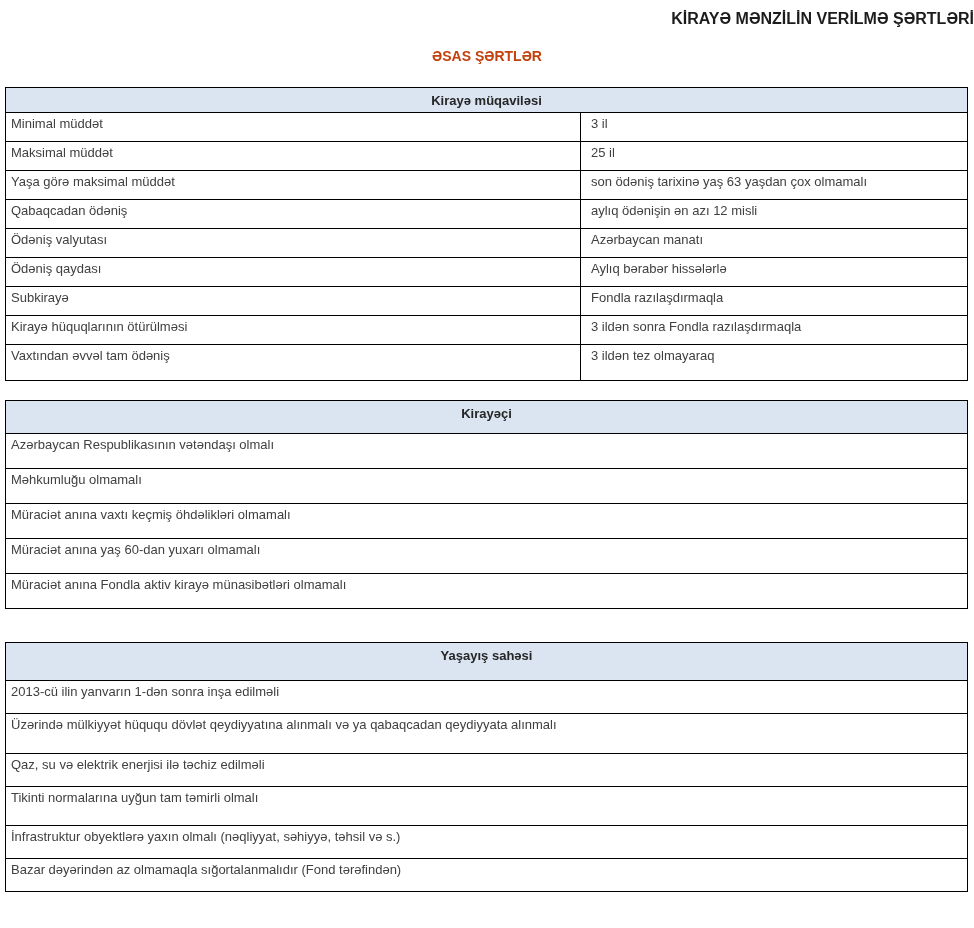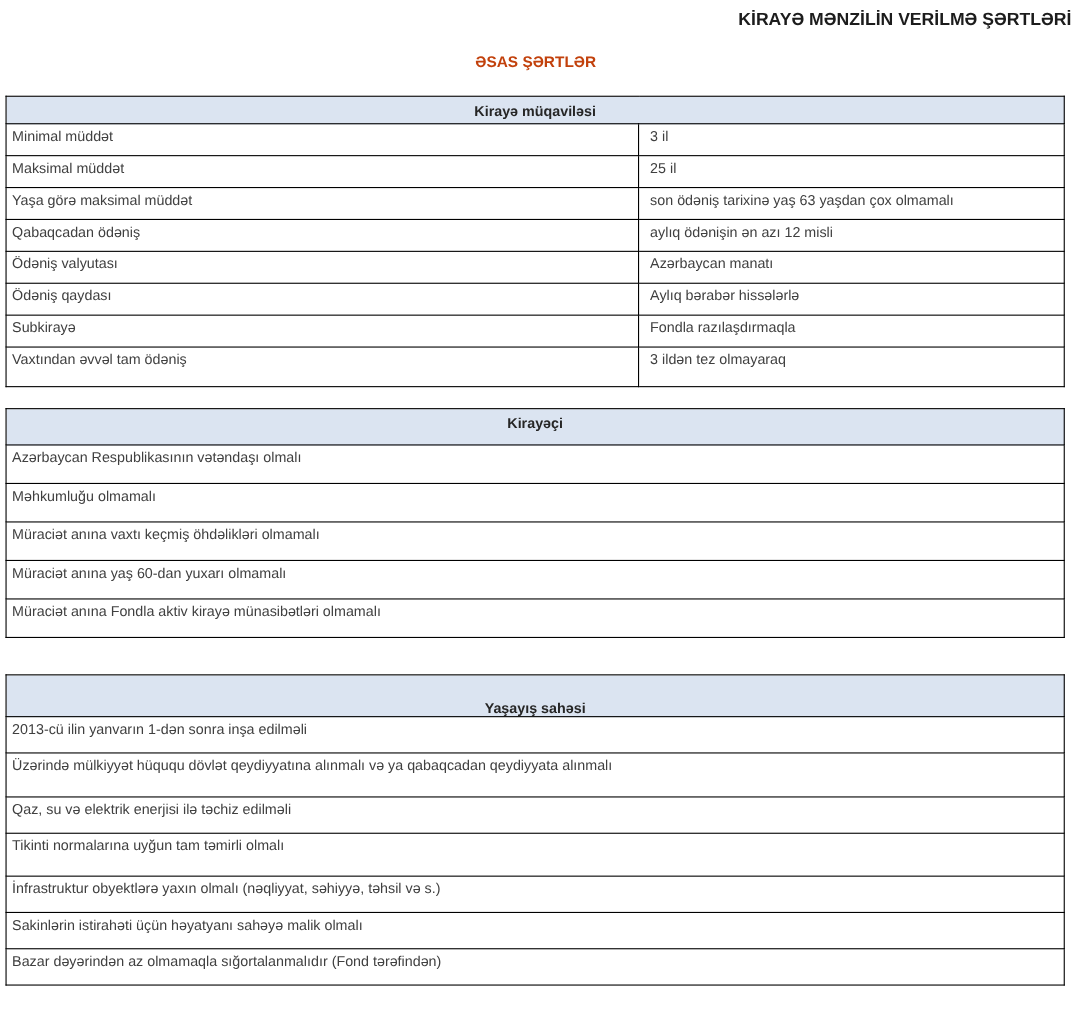--- a/index.html
+++ b/index.html
@@ -52,21 +52,21 @@
   .tbl-contract td { height: 29px; }
   .tbl-contract tbody tr:last-child td { height: 36px; }
 
   
   .tbl-tenant { margin-top: 19px; }
   .tbl-tenant th.tbl-header { height: 33px; vertical-align: top; padding-top: 5px; }
   .tbl-tenant td { height: 35px; }
 
   
   .tbl-dwelling { margin-top: 33px; }
-  .tbl-dwelling th.tbl-header { height: 28px; vertical-align: top; padding-top: 22px; }
+  .tbl-dwelling th.tbl-header { height: 38px; vertical-align: top; padding-top: 5px; }
   .tbl-dwelling td { height: 33px; }
   .tbl-dwelling tbody tr:nth-child(2) td { height: 40px; }
   .tbl-dwelling tbody tr:nth-child(4) td { height: 39px; }
 </style>
 </head>
 <body>
 
 <div>
 
   <h1 class="page-title">KİRAYƏ MƏNZİLİN VERİLMƏ ŞƏRTLƏRİ</h1>
@@ -103,20 +103,24 @@
           <td>Ödəniş valyutası</td>
           <td class="value">Azərbaycan manatı</td>
         </tr>
         <tr>
           <td>Ödəniş qaydası</td>
           <td class="value">Aylıq bərabər hissələrlə</td>
         </tr>
         <tr>
           <td>Subkirayə</td>
           <td class="value">Fondla razılaşdırmaqla</td>
+        </tr>
+        <tr>
+          <td>Kirayə hüquqlarının ötürülməsi</td>
+          <td class="value">3 ildən sonra Fondla razılaşdırmaqla</td>
         </tr>
         <tr>
           <td>Vaxtından əvvəl tam ödəniş</td>
           <td class="value">3 ildən tez olmayaraq</td>
         </tr>
       </tbody>
   </table>
 
   <table class="tbl tbl-tenant">
     <thead>
@@ -159,21 +163,18 @@
         <tr>
           <td>Qaz, su və elektrik enerjisi ilə təchiz edilməli</td>
         </tr>
         <tr>
           <td>Tikinti normalarına uyğun tam təmirli olmalı</td>
         </tr>
         <tr>
           <td>İnfrastruktur obyektlərə yaxın olmalı (nəqliyyat, səhiyyə, təhsil və s.)</td>
         </tr>
         <tr>
-          <td>Sakinlərin istirahəti üçün həyatyanı sahəyə malik olmalı</td>
-        </tr>
-        <tr>
           <td>Bazar dəyərindən az olmamaqla sığortalanmalıdır (Fond tərəfindən)</td>
         </tr>
       </tbody>
   </table>
 
 </div>
 
 </body></html>

